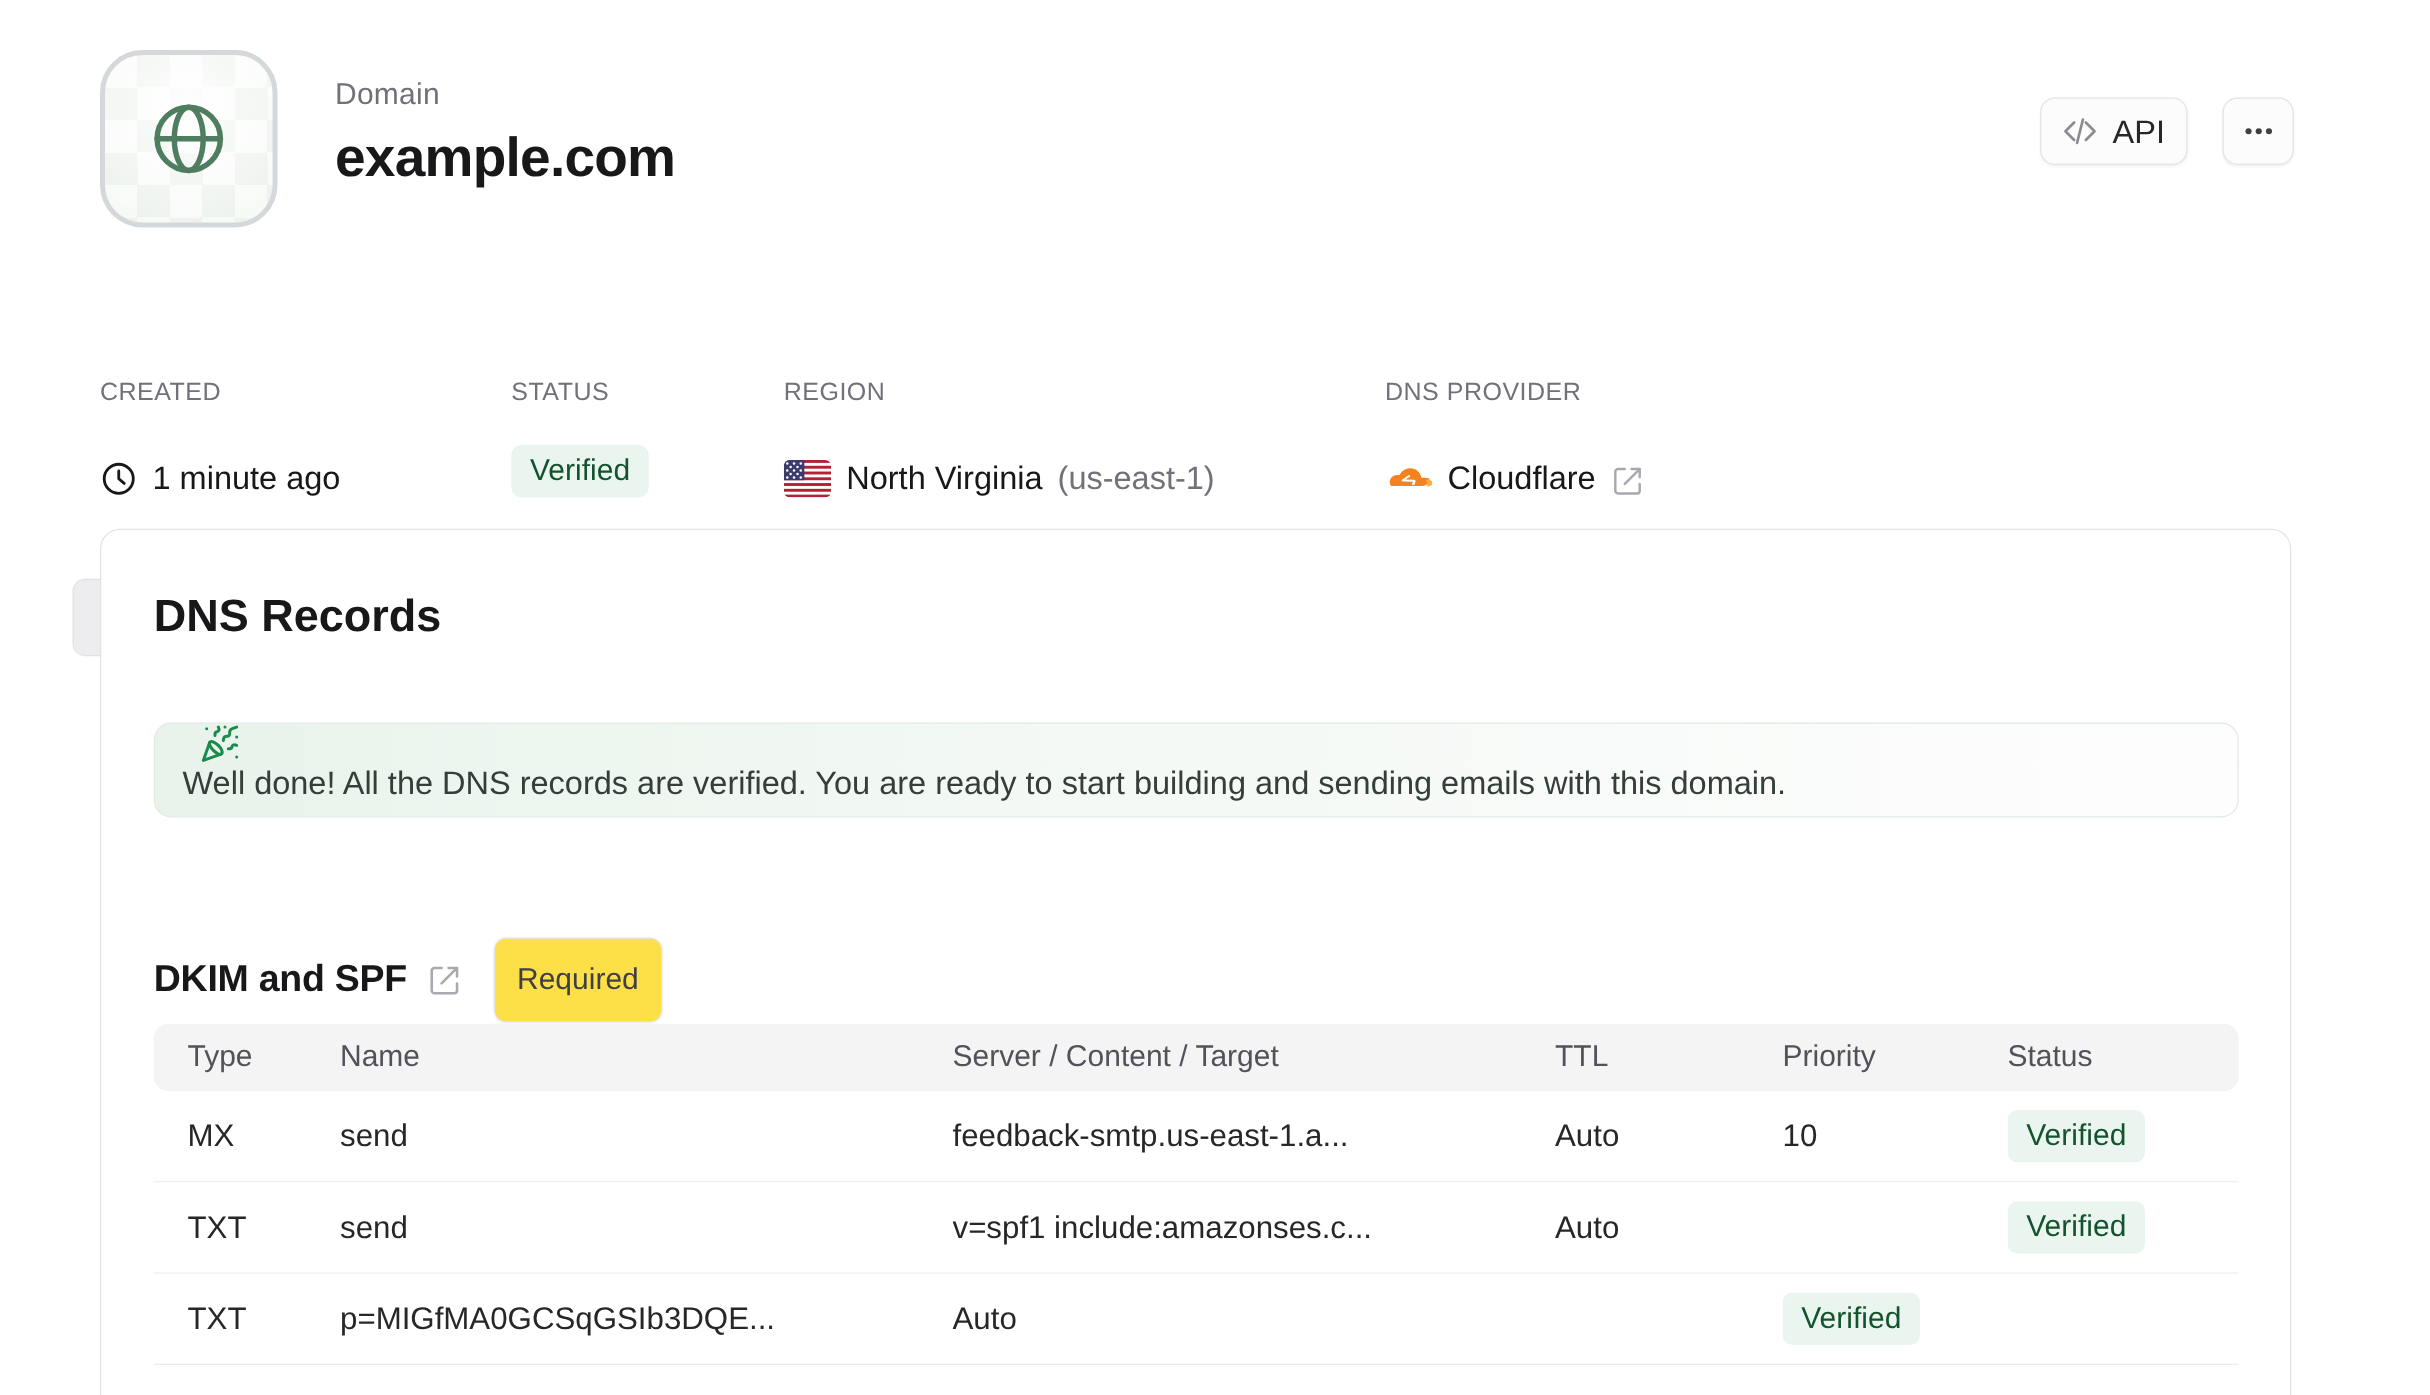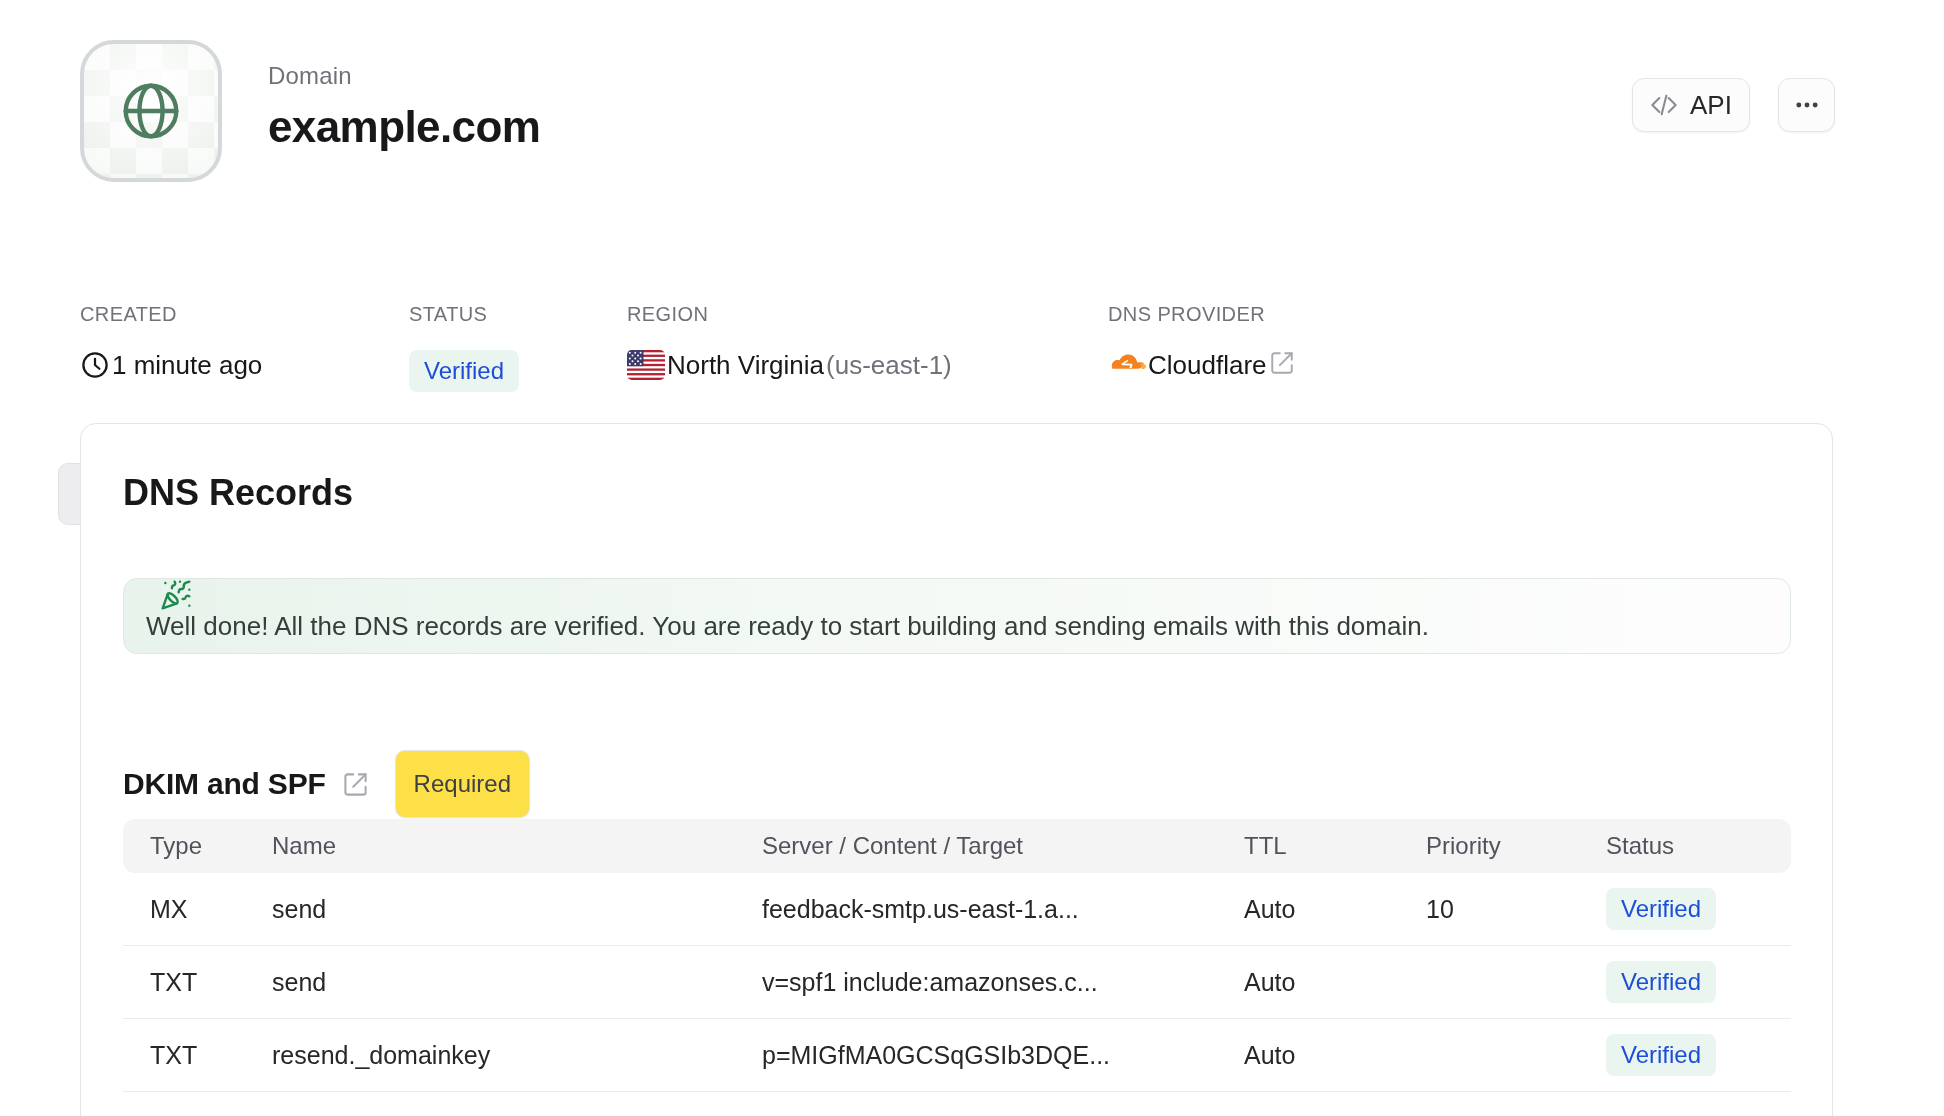--- a/index.html
+++ b/index.html
@@ -21,23 +21,23 @@
   .header-actions { top: 78px; left: 1632px; width: 203px; display: flex; gap: 28px; }
   .btn { height: 54px; background: #fcfcfc; border: 1px solid #e4e4e7; border-radius: 12px;
     box-shadow: 0 1px 2px rgba(0,0,0,.05); display: flex; align-items: center; justify-content: center;
     cursor: pointer; }
   .btn-api { width: 118px; gap: 12px; font-size: 26px; color: #27272a; }
   .btn-more { width: 57px; }
 
   
   .meta-col { top: 256px; margin-top: 47px; }
   .meta-label { font-size: 20px; color: #71717a; letter-spacing: .4px; }
-  .meta-value { margin-top: 24px; height: 48px; display: flex; align-items: flex-start; gap: 2px;
+  .meta-value { margin-top: 24px; height: 48px; display: flex; align-items: flex-end; gap: 12px;
     font-size: 26px; color: #18181b; }
-  .badge { display: inline-flex; align-items: center; background: #e9f5ee; color: #1d4ed8;
+  .badge { display: inline-flex; align-items: center; background: #e9f5ee; color: #14532d;
     border-radius: 8px; font-size: 24px; padding: 9px 15px; line-height: 1; }
   .region-code { color: #71717a; }
   .flag { border-radius: 5px; overflow: hidden; }
 
   
   .notch { left: 58px; top: 463px; width: 34px; height: 62px; border-radius: 10px;
     background: #ededef; border: 1px solid #e2e2e5; }
   .card { left: 80px; top: 423px; width: 1753px; height: 780px; background: #ffffff;
     border: 1px solid #e4e4e7; border-radius: 16px; }
   .card h2 { position: absolute; left: 42px; top: 48px; font-size: 36px; font-weight: 700; color: #18181b; }
@@ -241,20 +241,19 @@
       <div class="td">TXT</div>
       <div class="td">send</div>
       <div class="td">v=spf1 include:amazonses.c...</div>
       <div class="td">Auto</div>
       <div class="td"></div>
       <div class="td"><span class="badge">Verified</span></div>
     </div>
 
     <div class="tr row">
       <div class="td">TXT</div>
-      <div class="td">resend._domainkey</div>
       <div class="td">p=MIGfMA0GCSqGSIb3DQE...</div>
       <div class="td">Auto</div>
       <div class="td"></div>
       <div class="td"><span class="badge">Verified</span></div>
     </div>
   </div>
 </div>
 
 </body></html>

